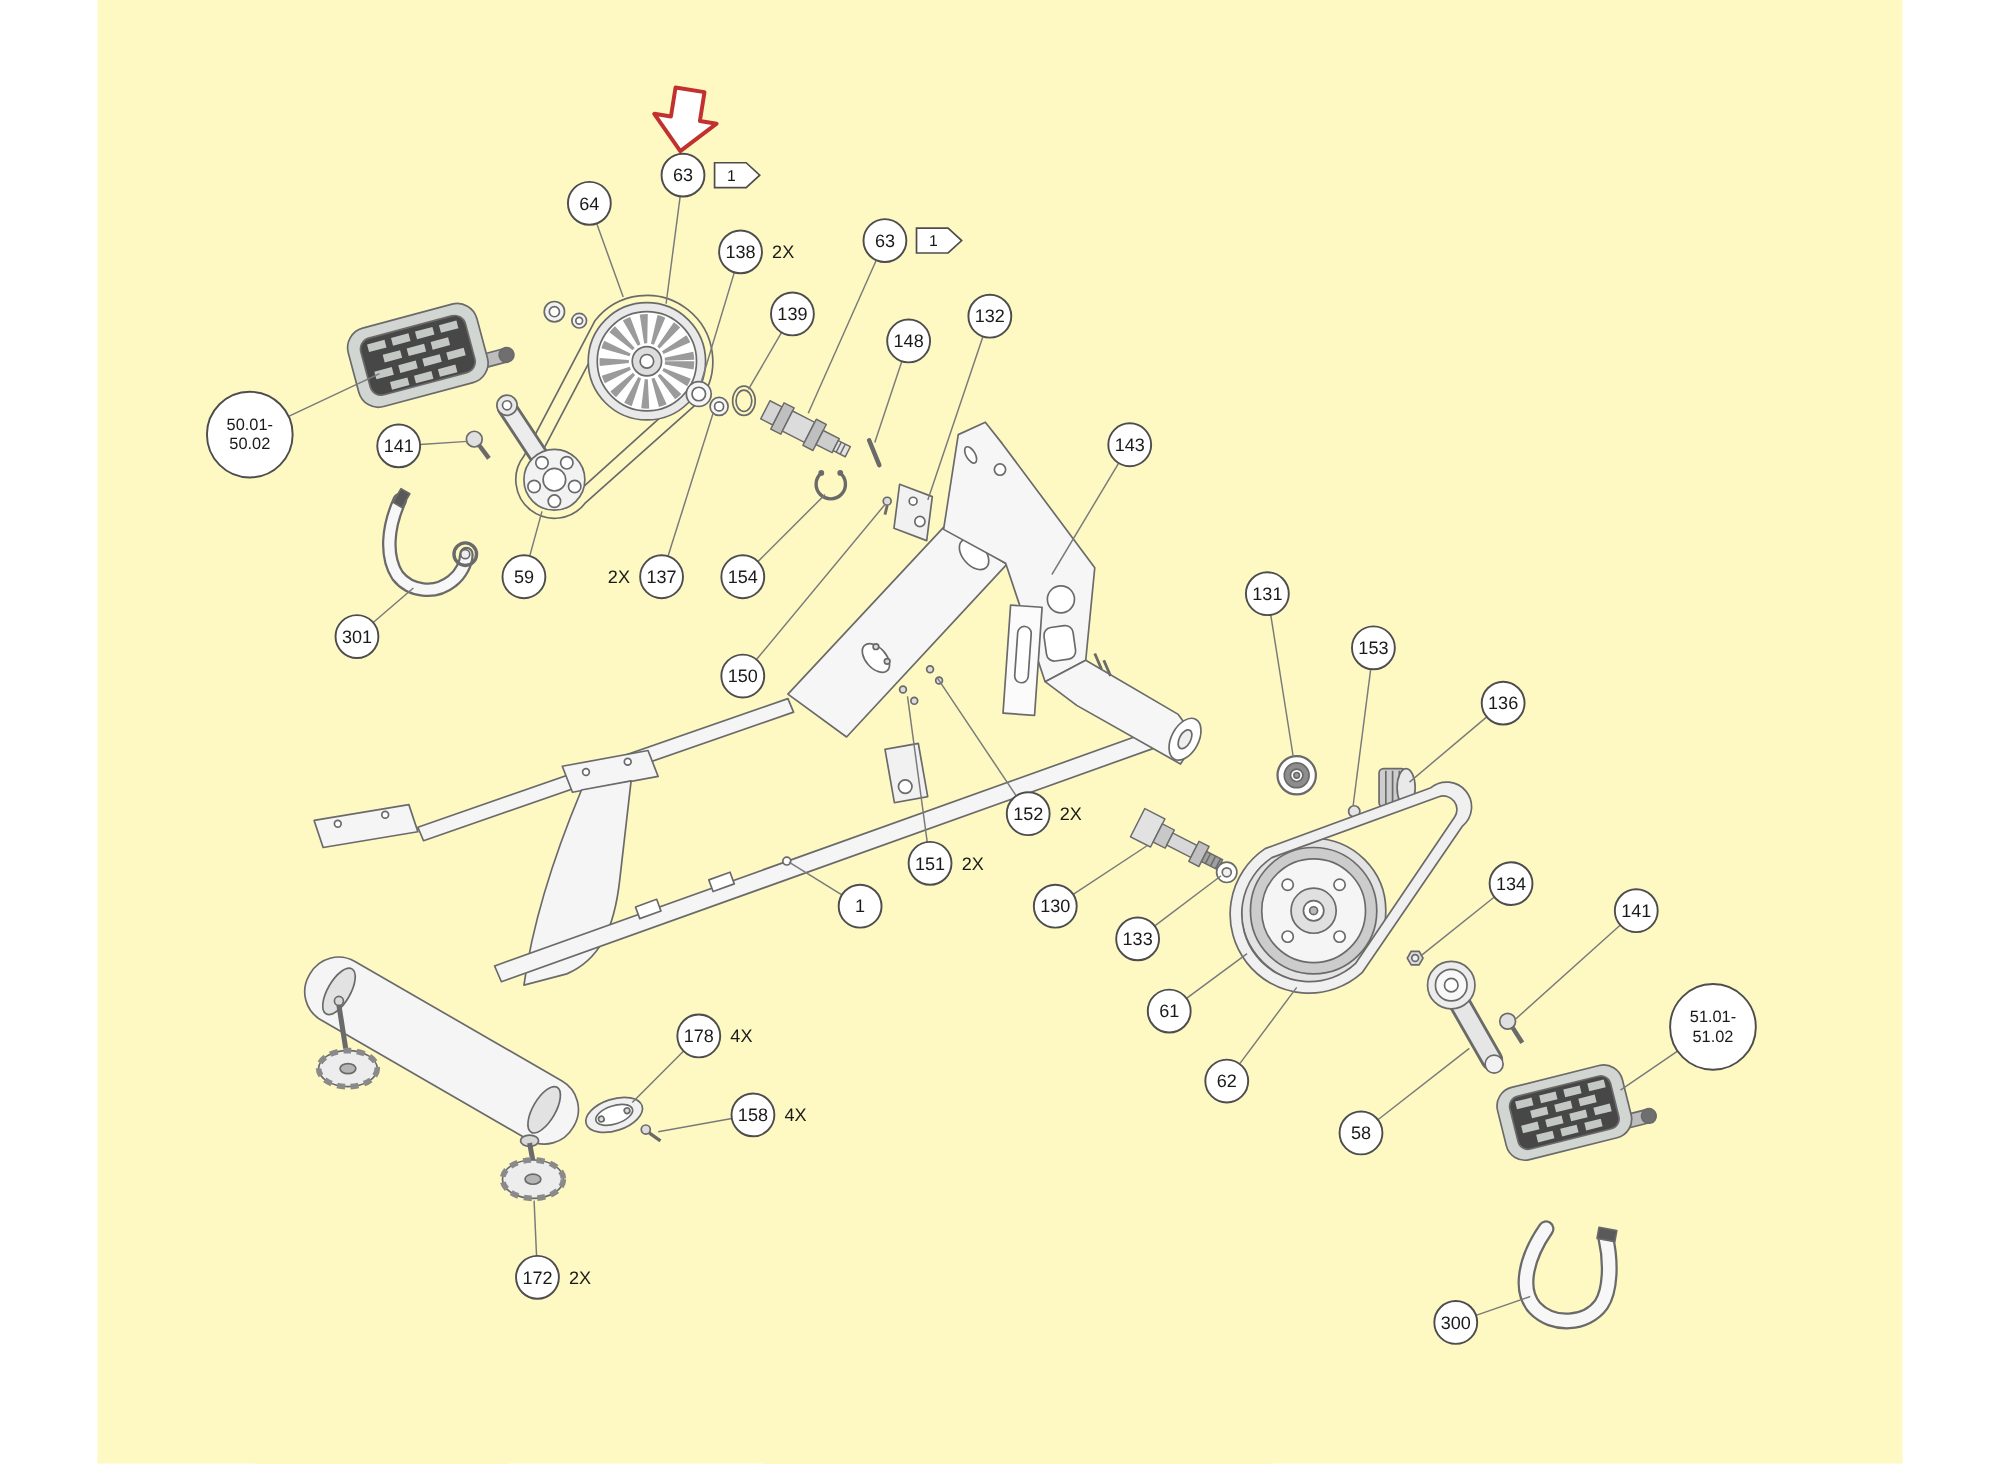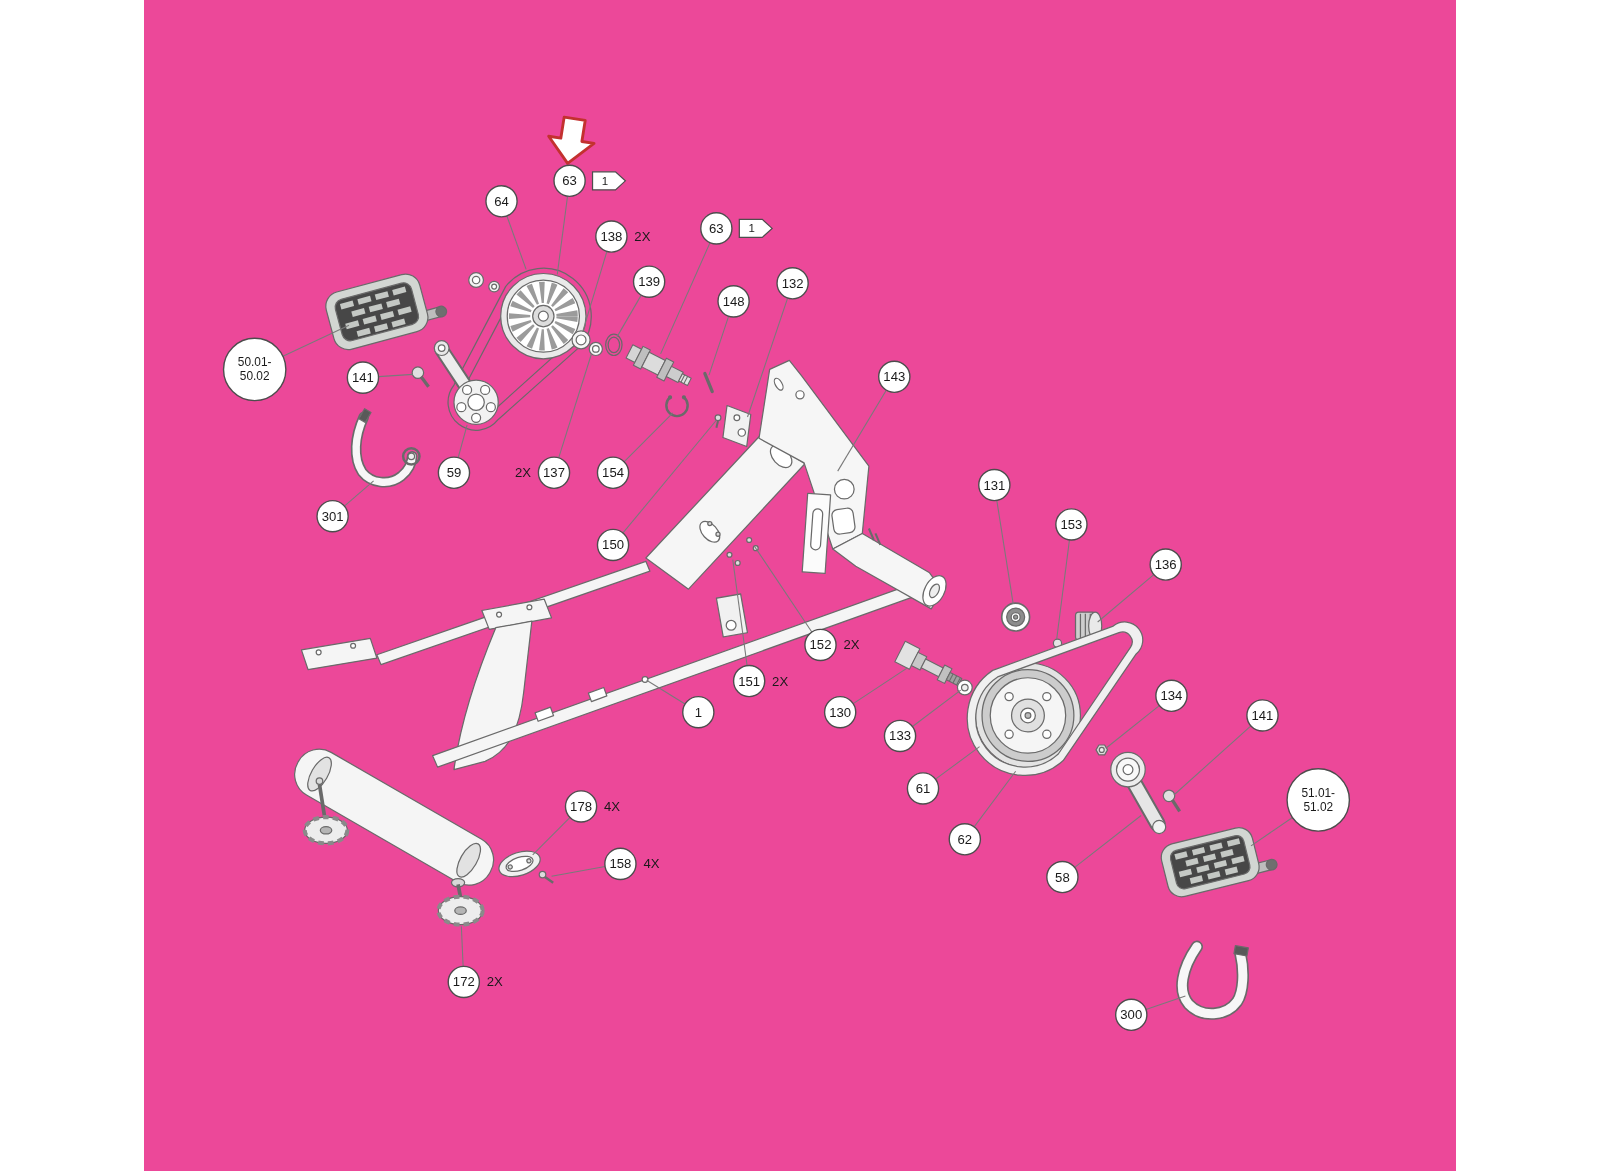--- a/index.html
+++ b/index.html
@@ -1,16 +1,16 @@
 <!DOCTYPE html>
 <html><head>
 <meta charset="utf-8">
 <style>
   html,body{margin:0;padding:0;background:#ffffff;}
-  .stage{position:relative;width:1312px;height:1171px;margin:0 auto;background:#ec4899;overflow:hidden;
+  .stage{position:relative;width:1444px;height:1171px;margin:0 auto;background:#fef9c3;overflow:hidden;
          font-family:"Liberation Sans",sans-serif;}
   .stage svg{display:block;width:100%;height:100%;}
   .leader{stroke:#7a7a7a;stroke-width:1.3;fill:none;}
   .balloon{fill:#ffffff;stroke:#4d4d4d;stroke-width:1.7;}
   .balloon-text{font-family:"Liberation Sans",sans-serif;font-size:16px;fill:#1a1a1a;text-anchor:middle;}
   .balloon-text-small{font-family:"Liberation Sans",sans-serif;font-size:14.5px;fill:#1a1a1a;text-anchor:middle;}
   .qty-text{font-family:"Liberation Sans",sans-serif;font-size:16px;fill:#1a1a1a;}
   .flag{fill:#ffffff;stroke:#4d4d4d;stroke-width:1.5;}
   .flag-text{font-family:"Liberation Sans",sans-serif;font-size:14px;fill:#1a1a1a;text-anchor:middle;}
 </style>

